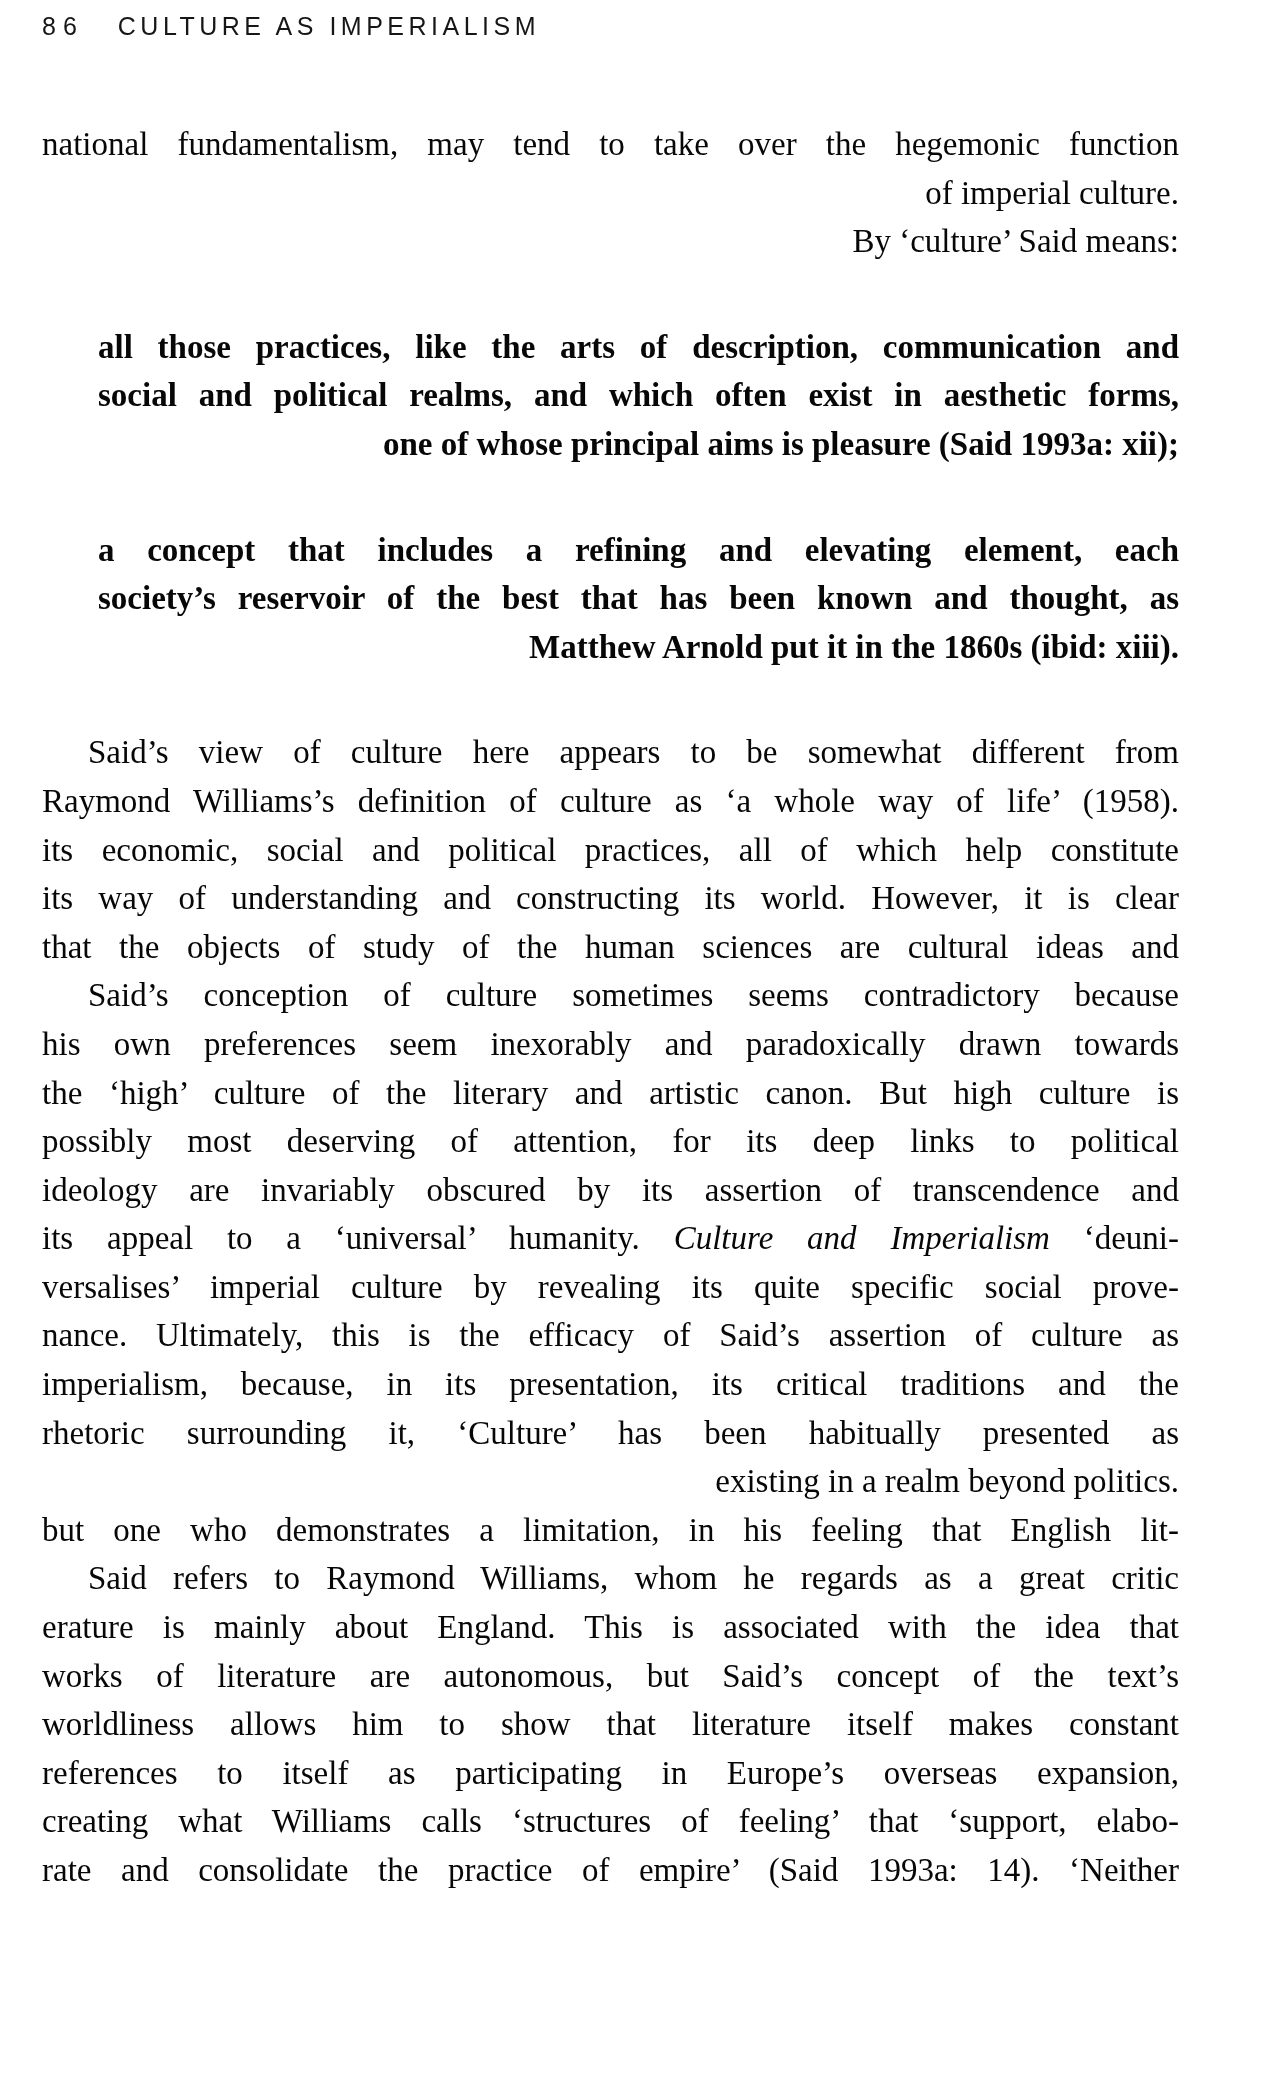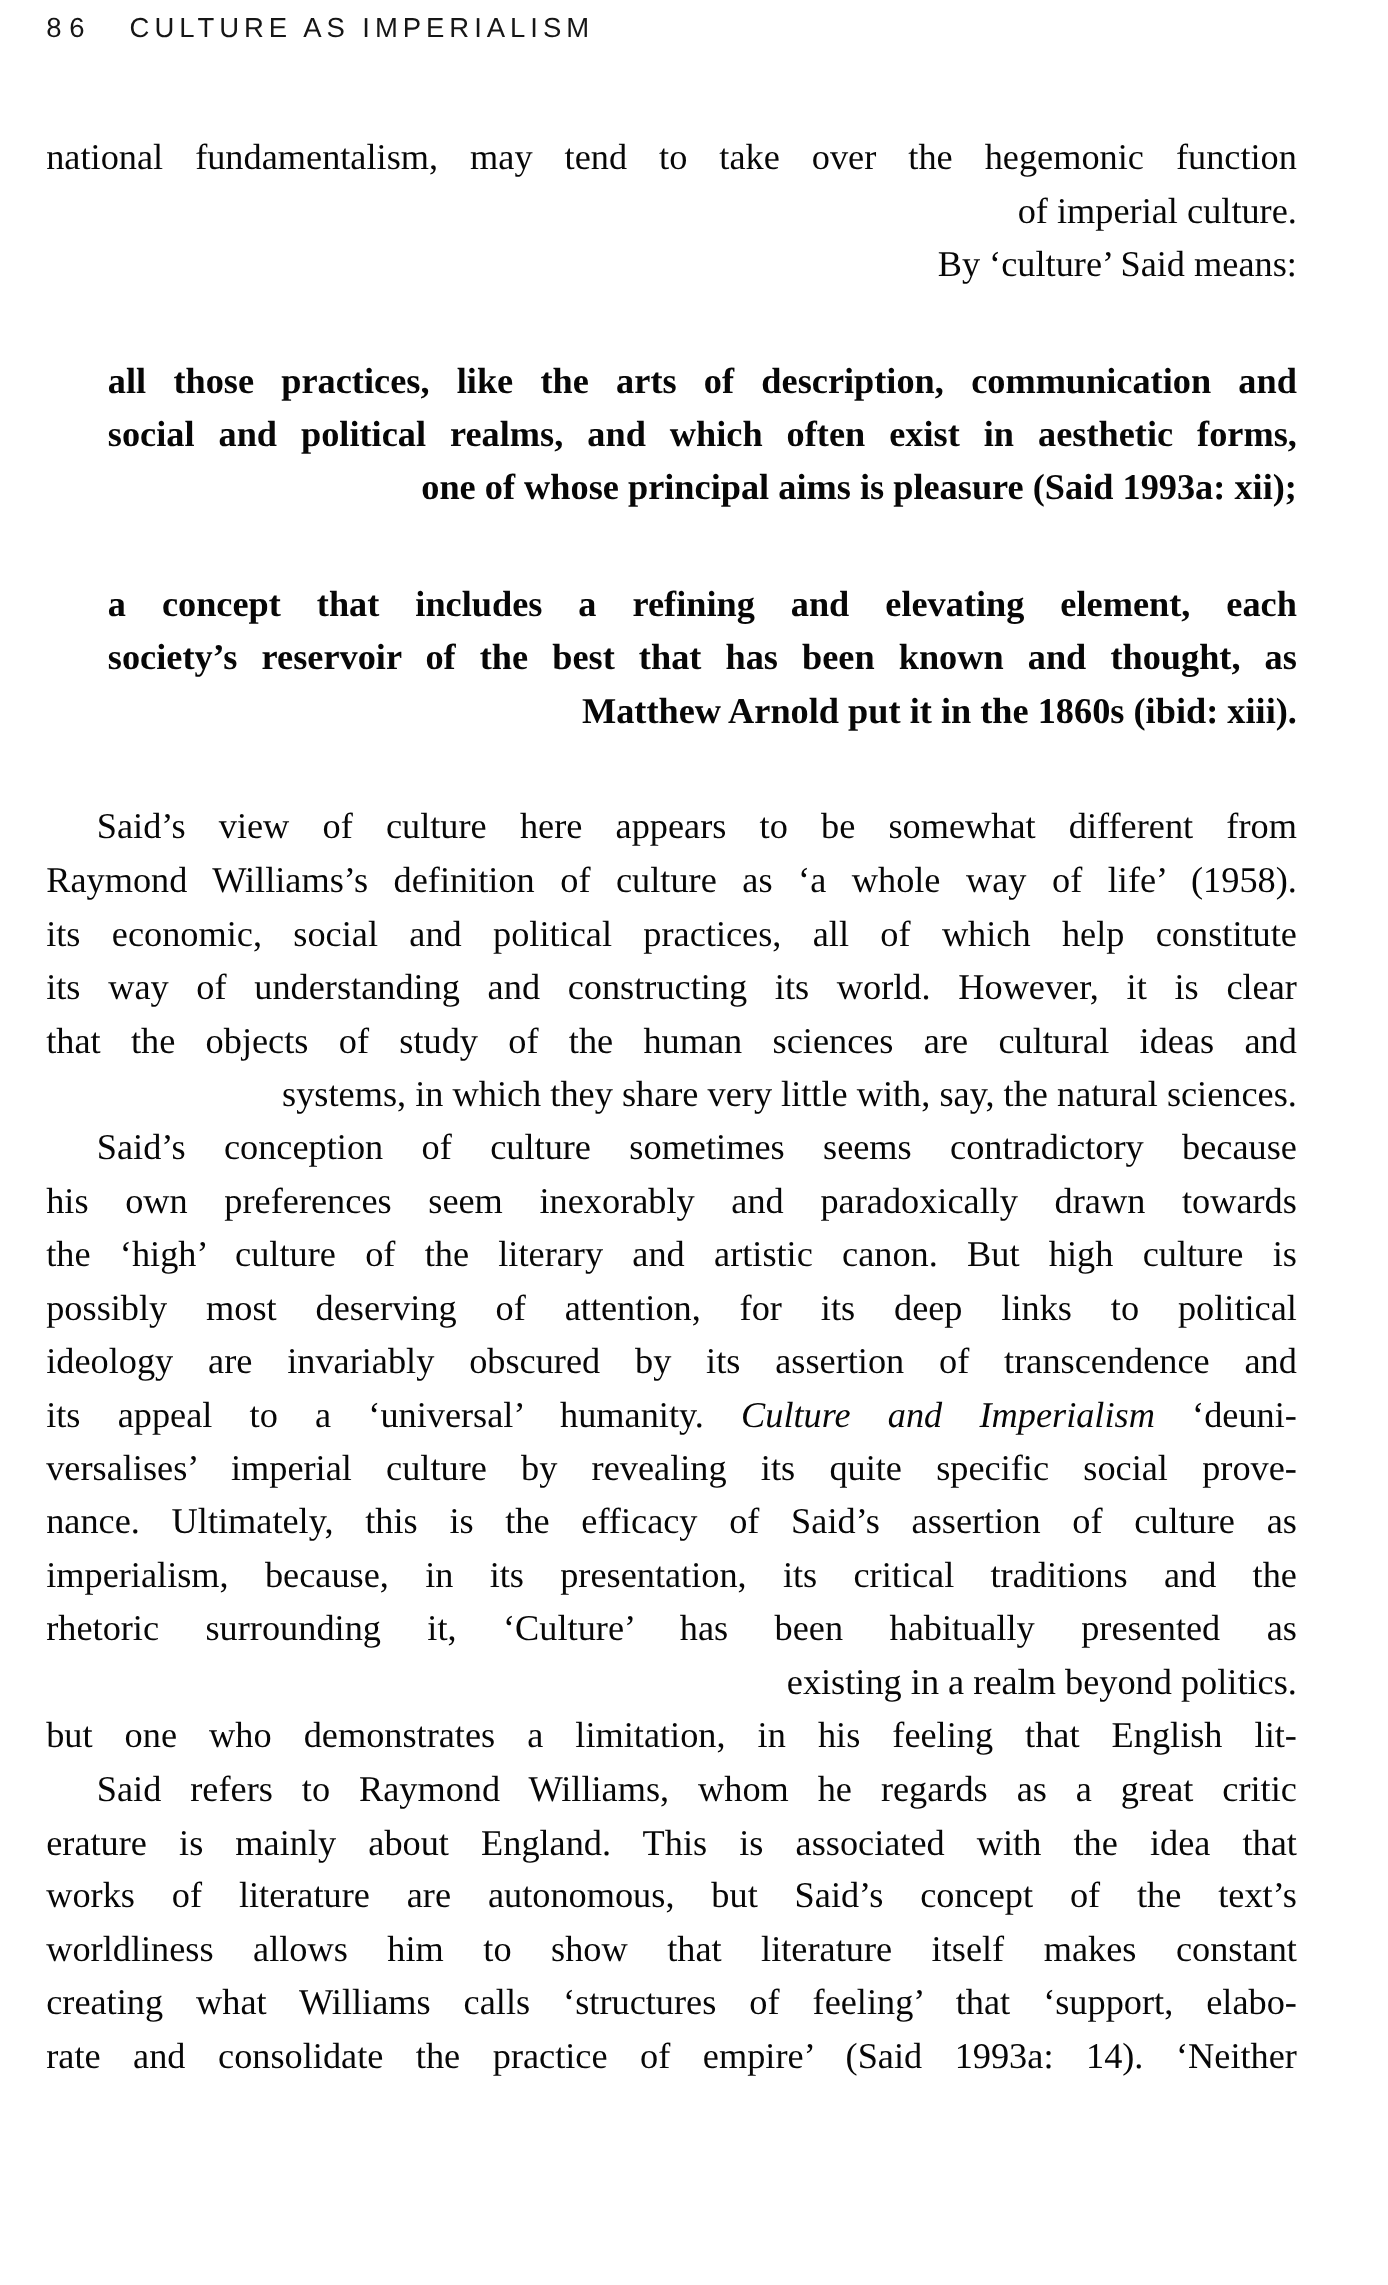--- a/index.html
+++ b/index.html
@@ -73,38 +73,38 @@
         <div class="line first"><span>a concept that includes a refining and elevating element, each</span></div>
         <div class="line"><span>society’s reservoir of the best that has been known and thought, as</span></div>
         <div class="line last"><span>Matthew Arnold put it in the 1860s (ibid: xiii).</span></div>
       </div>
       <div class="block paragraph indented">
         <div class="line first"><span>Said’s view of culture here appears to be somewhat different from</span></div>
         <div class="line"><span>Raymond Williams’s definition of culture as ‘a whole way of life’ (1958).</span></div>
         <div class="line"><span>its economic, social and political practices, all of which help constitute</span></div>
         <div class="line"><span>its way of understanding and constructing its world. However, it is clear</span></div>
         <div class="line"><span>that the objects of study of the human sciences are cultural ideas and</span></div>
-        <div class="line last"><span>systems, in which they share very little with, say, the natural sciences.</span></div>
       </div>
       <div class="block paragraph indented">
         <div class="line first"><span>Said’s conception of culture sometimes seems contradictory because</span></div>
         <div class="line"><span>his own preferences seem inexorably and paradoxically drawn towards</span></div>
         <div class="line"><span>the ‘high’ culture of the literary and artistic canon. But high culture is</span></div>
         <div class="line"><span>possibly most deserving of attention, for its deep links to political</span></div>
         <div class="line"><span>ideology are invariably obscured by its assertion of transcendence and</span></div>
         <div class="line"><span>its appeal to a ‘universal’ humanity. </span><em>Culture and Imperialism</em><span> ‘deuni-</span></div>
         <div class="line"><span>versalises’ imperial culture by revealing its quite specific social prove-</span></div>
         <div class="line"><span>nance. Ultimately, this is the efficacy of Said’s assertion of culture as</span></div>
         <div class="line"><span>imperialism, because, in its presentation, its critical traditions and the</span></div>
         <div class="line"><span>rhetoric surrounding it, ‘Culture’ has been habitually presented as</span></div>
         <div class="line last"><span>existing in a realm beyond politics.</span></div>
       </div>
       <div class="block paragraph indented">
         <div class="line"><span>but one who demonstrates a limitation, in his feeling that English lit-</span></div>
         <div class="line first"><span>Said refers to Raymond Williams, whom he regards as a great critic</span></div>
         <div class="line"><span>erature is mainly about England. This is associated with the idea that</span></div>
         <div class="line"><span>works of literature are autonomous, but Said’s concept of the text’s</span></div>
         <div class="line"><span>worldliness allows him to show that literature itself makes constant</span></div>
+        <div class="line"><span>references to itself as participating in Europe’s overseas expansion,</span></div>
         <div class="line"><span>creating what Williams calls ‘structures of feeling’ that ‘support, elabo-</span></div>
         <div class="line"><span>rate and consolidate the practice of empire’ (Said 1993a: 14). ‘Neither</span></div>
       </div>
     </div>
 </div>
 
 </body></html>

